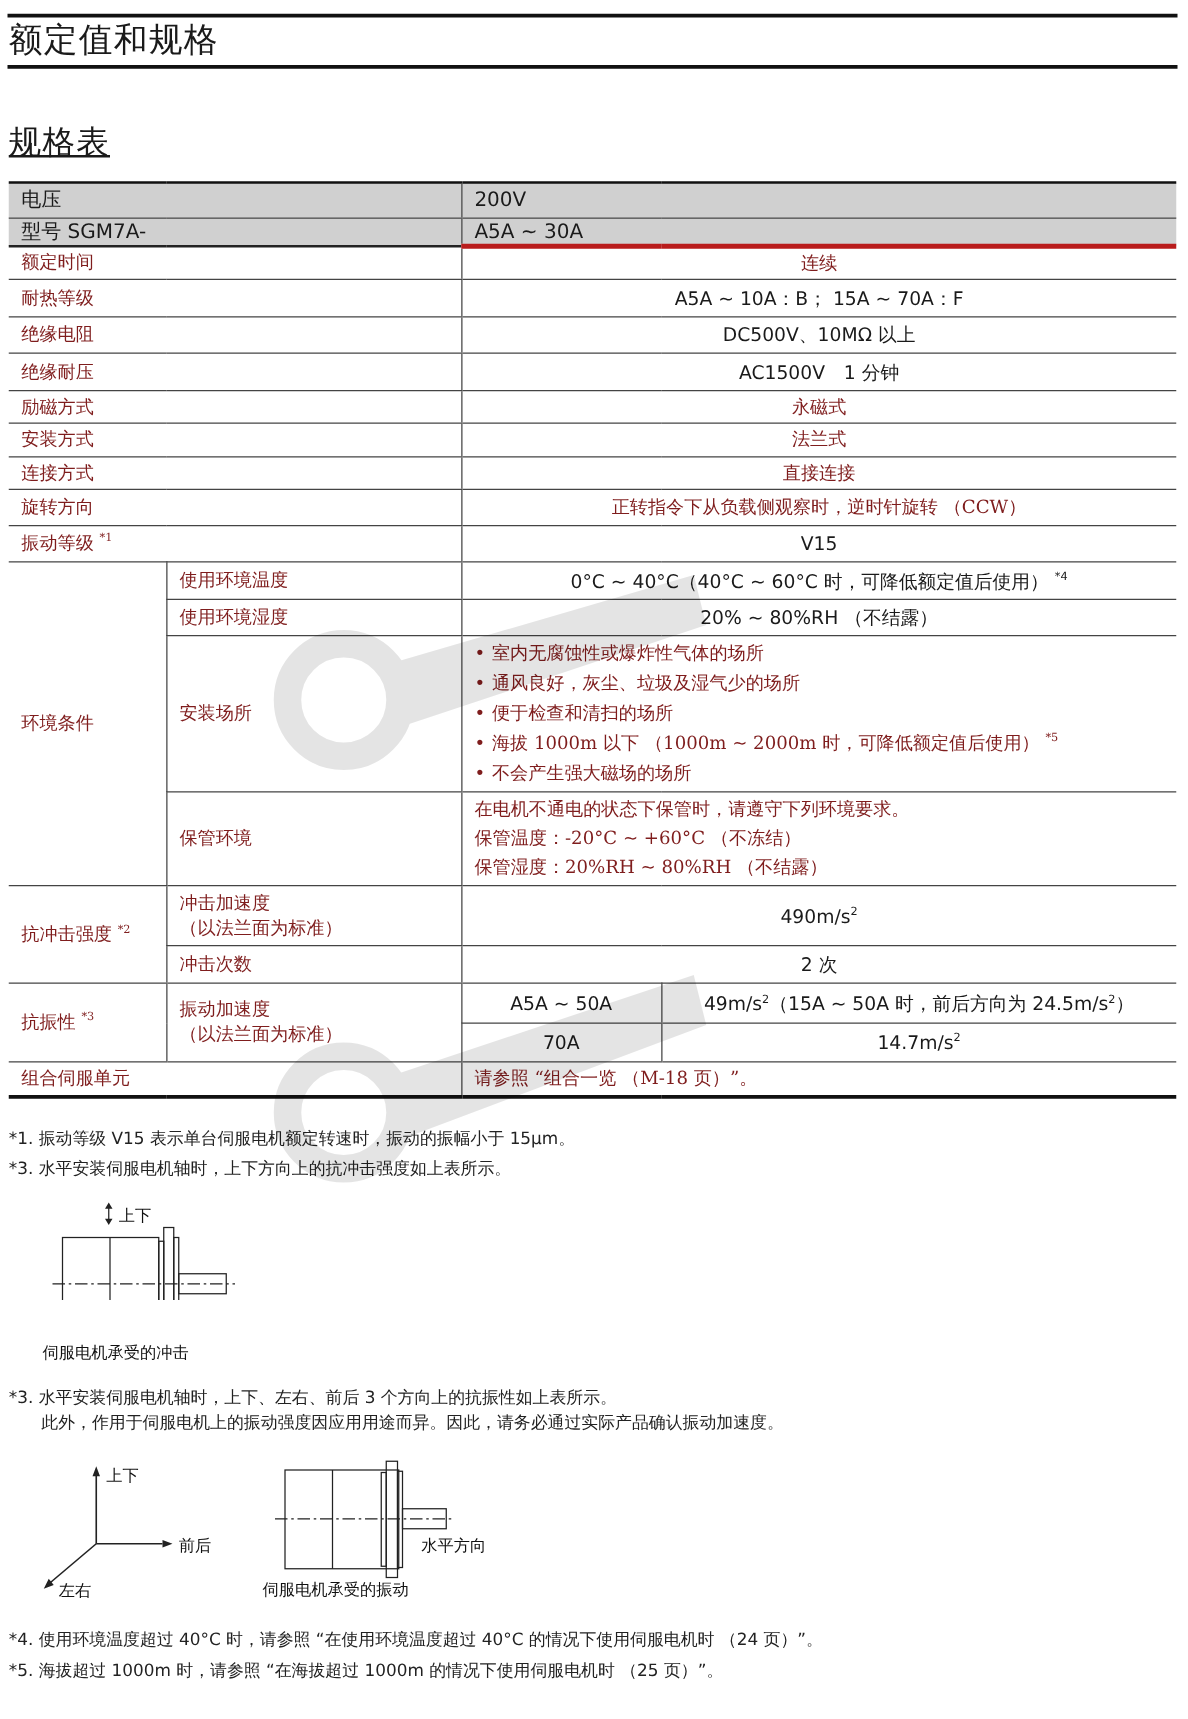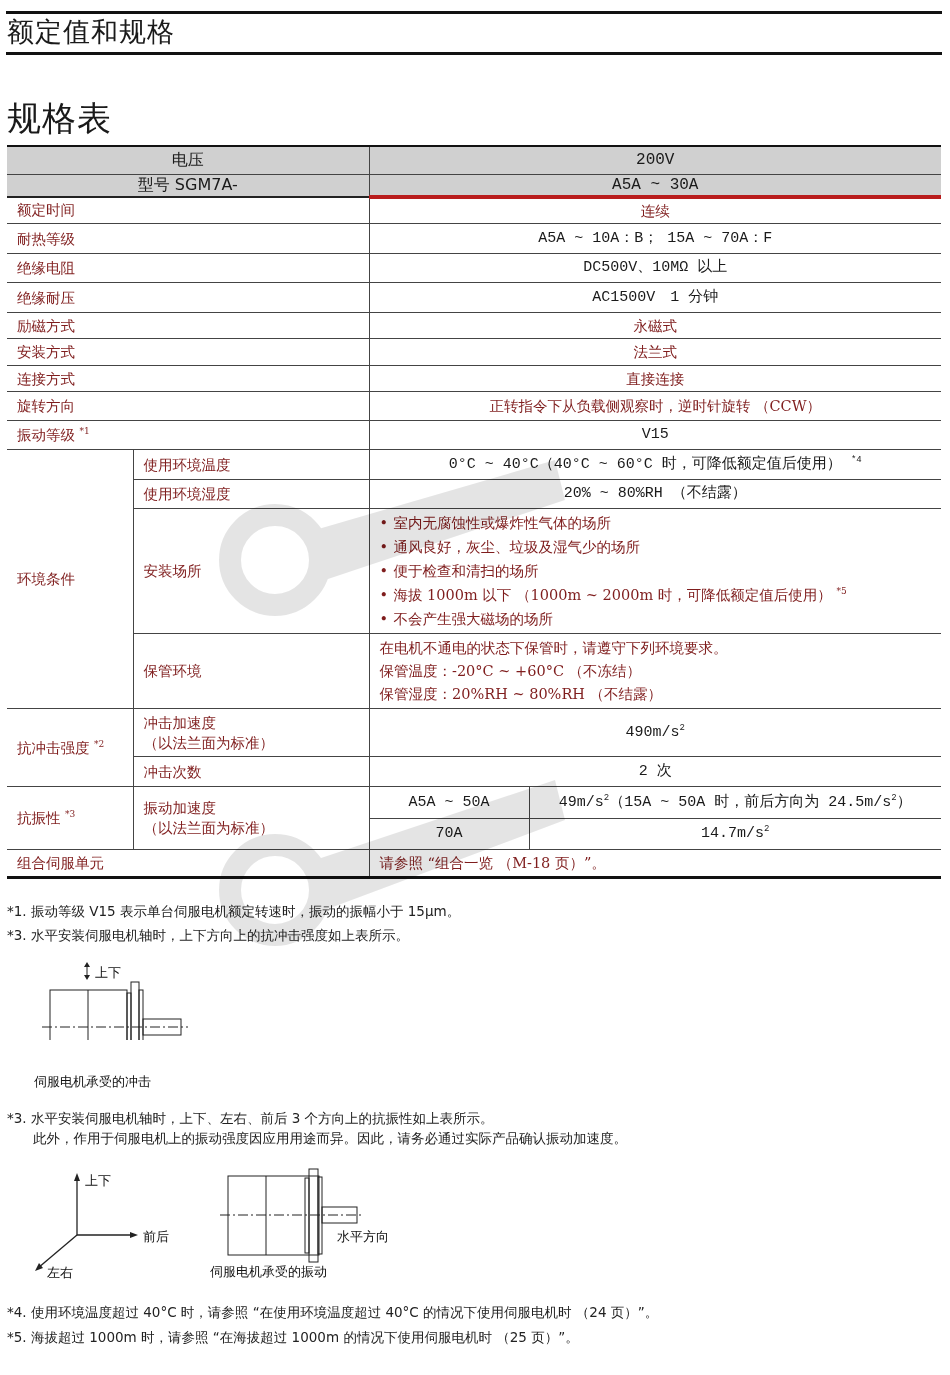--- a/index.html
+++ b/index.html
@@ -1,28 +1,28 @@
 <!DOCTYPE html>
 <html><head>
 <meta charset="utf-8">
 <style>
   * { box-sizing: border-box; margin: 0; padding: 0; }
   html, body { width: 950px; height: 1375px; background: #ffffff; overflow: hidden; }
   body { position: relative; font-family: "DejaVu Sans", "Liberation Sans", sans-serif; color: #1a1a1a; }
 
   .rule { position: absolute; left: 6px; width: 936px; height: 3px; background: #111; }
   .h1 { position: absolute; left: 7px; top: 14px; font-size: 27px; letter-spacing: 1px; }
-  .h2 { position: absolute; left: 7px; top: 96px; font-size: 34px; letter-spacing: 1px; }
+  .h2 { position: absolute; left: 7px; top: 96px; font-size: 26px; letter-spacing: 1px; text-decoration: underline; }
 
   table.spec { position: absolute; left: 7px; top: 145px; width: 934px; border-collapse: collapse; table-layout: fixed; font-size: 15px; }
   table.spec td { border-top: 1px solid #444; border-bottom: 1px solid #444; padding: 0 10px; vertical-align: middle; line-height: 20px; }
   table.spec tr.top td { border-top: 2px solid #111; }
   table.spec tr.last td { border-bottom: 3px solid #111; }
-  .vl { border-left: 1px solid #444 !important; font-family: Liberation Mono, monospace; }
-  .hd { background: #d0d0d0; text-align: center; font-size: 16px; margin-left: 20px; }
+  .vl { border-left: 1px solid #444 !important; }
+  .hd { background: #d0d0d0; text-align: left; font-size: 16px; margin-left: 20px; }
   .c { text-align: center; }
   .serif { font-family: "DejaVu Serif", "Liberation Serif", serif; font-size: 14.5px; color: #7f1d1d; }
   sup { font-size: 9px; vertical-align: super; line-height: 0; }
   ul.bul { list-style: none; padding: 2px 0; }
   ul.bul li { line-height: 24px; }
   ul.bul li::before { content: "•"; display: inline-block; width: 14px; }
   .pl { line-height: 23px; }
 
   .note { position: absolute; left: 7px; font-size: 13.5px; color: #222; line-height: 20px; }
   .note .ind { padding-left: 26px; text-align: right; }

